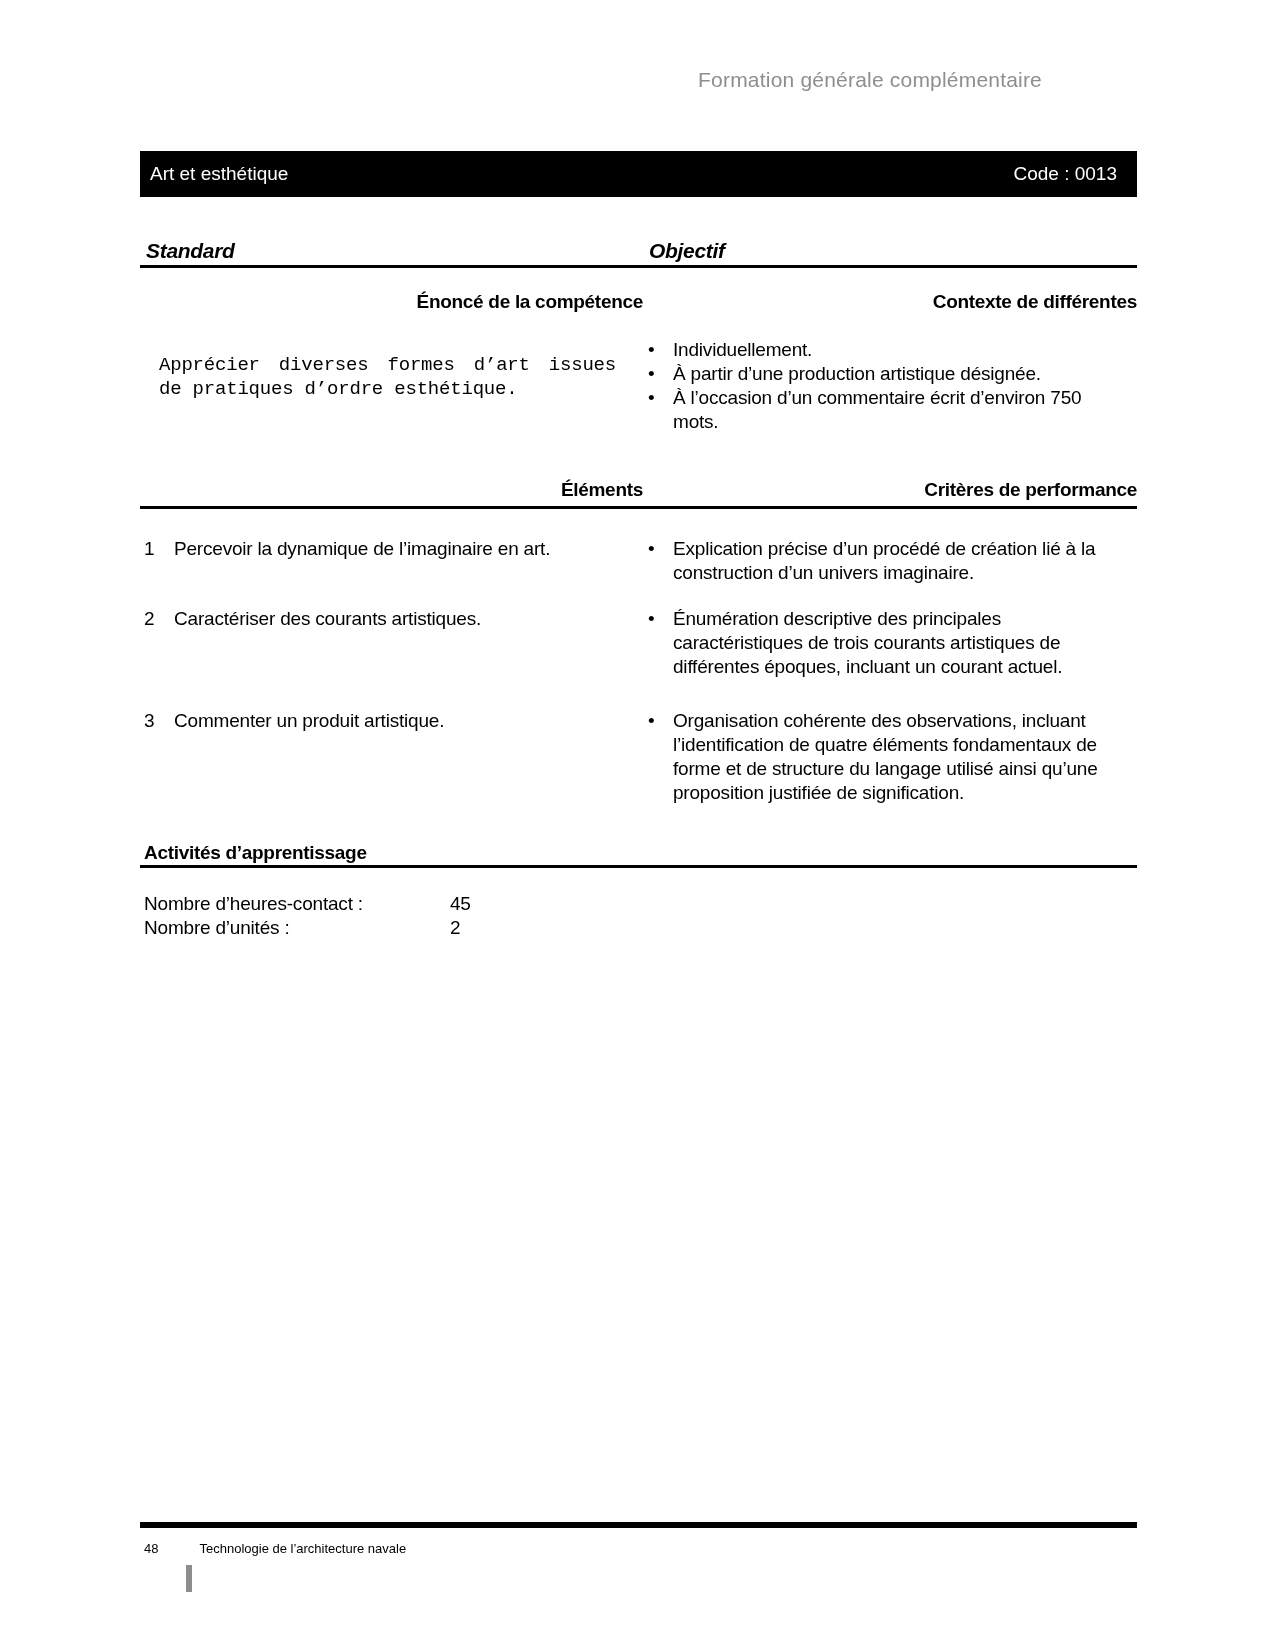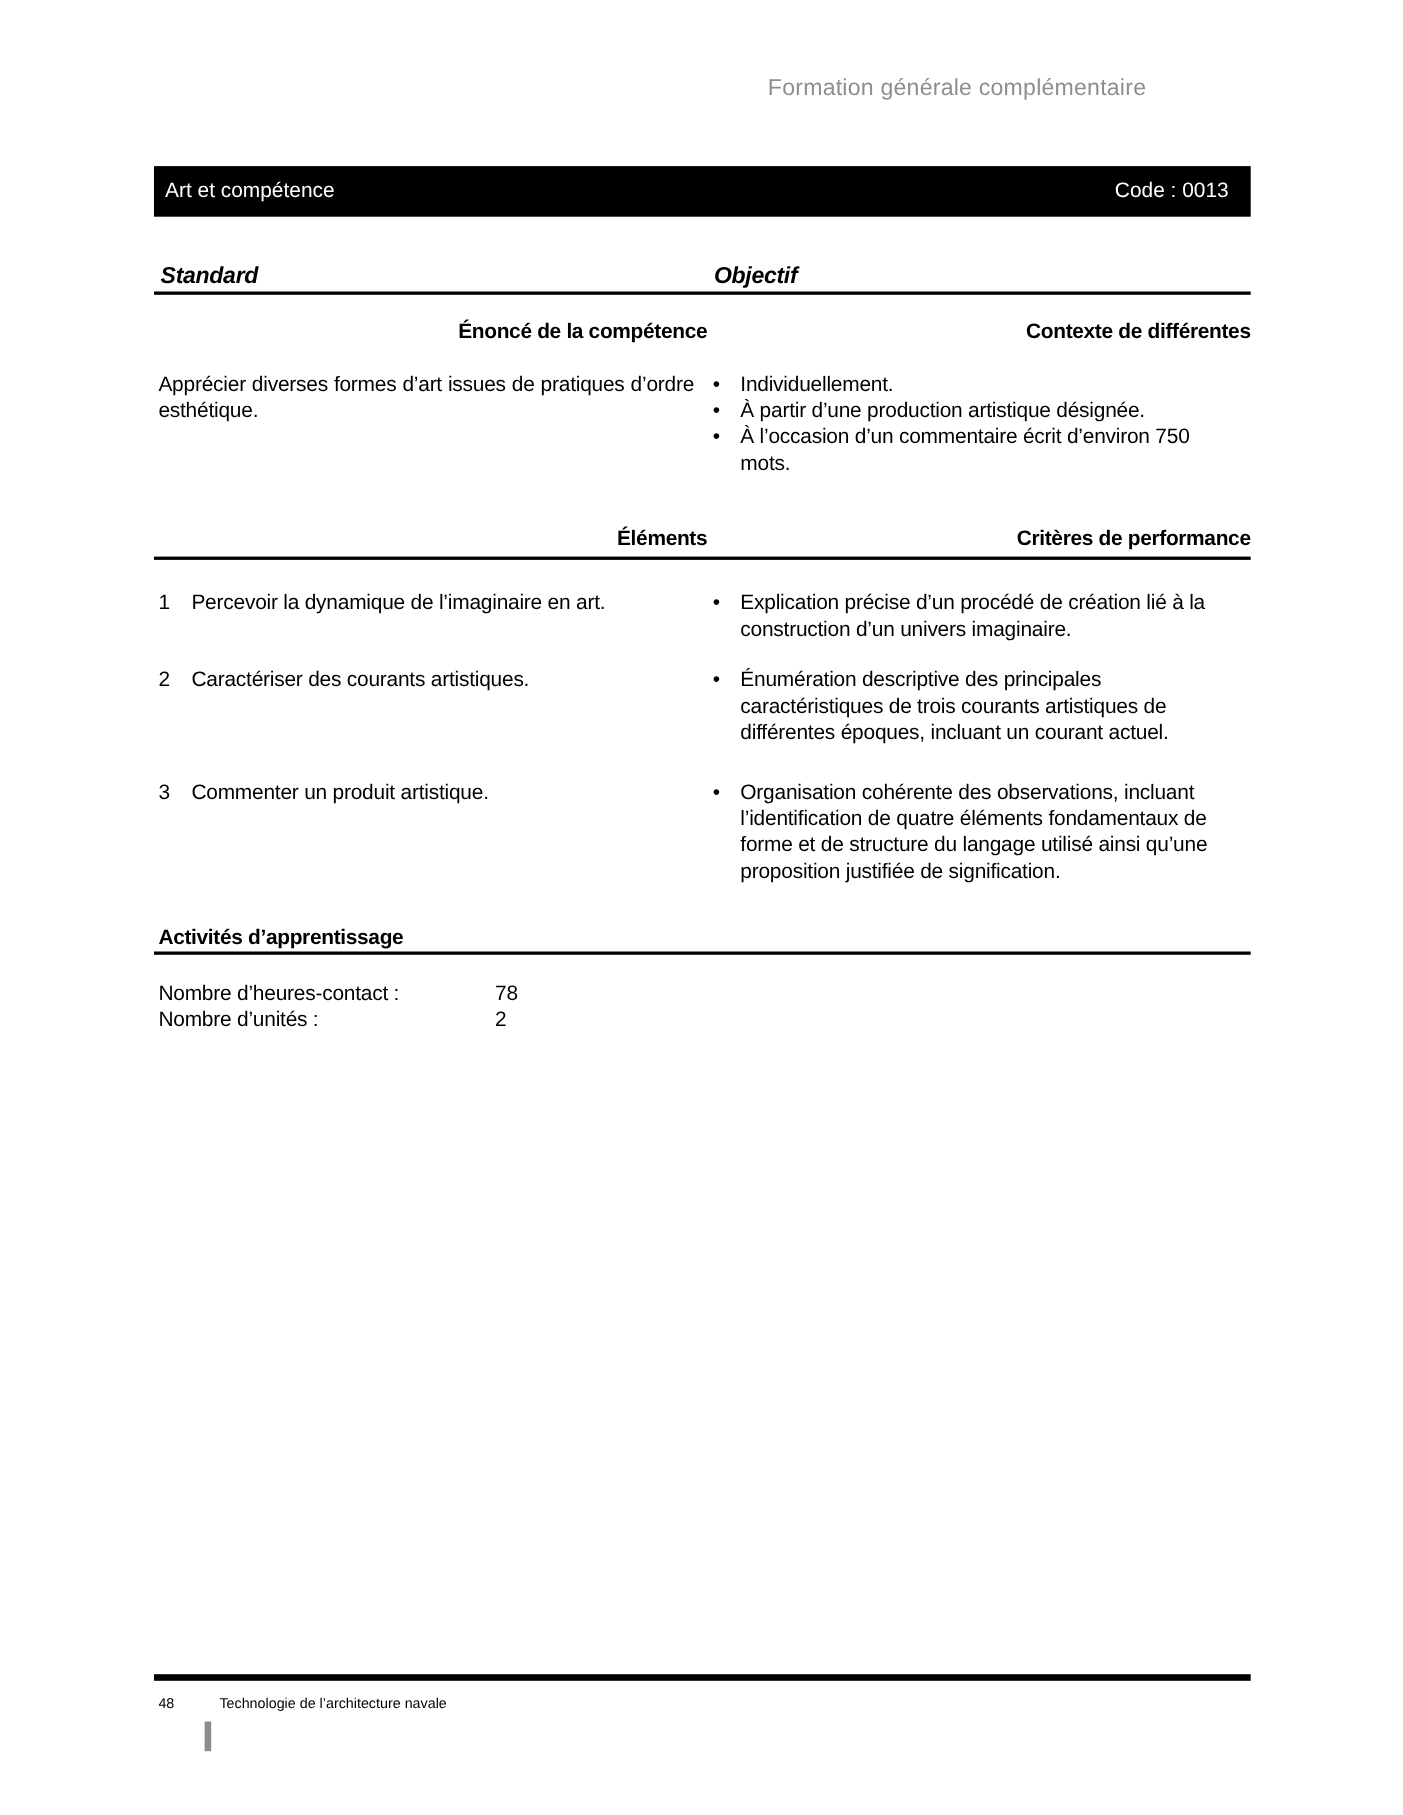--- a/index.html
+++ b/index.html
@@ -72,24 +72,25 @@
     margin: 0;
   }
   .subhead-row { margin-top: 22px; text-align: right; }
   .subhead {
     font-weight: bold;
     padding-left: 4px;
     letter-spacing: -0.3px;
   }
   .body-row { margin-top: 24px; }
   .para {
-    margin: 0;
+    margin: 15px;
     padding-left: 4px;
     padding-right: 12px;
     text-align: justify;
+    font-family: Liberation Mono, monospace;
   }
   .bullets { }
   .bullet {
     position: relative;
     padding-left: 30px;
     padding-right: 28px;
   }
   .bullet::before {
     content: "\2022";
     position: absolute;
@@ -145,21 +146,21 @@
   }
 </style>
 </head>
 <body>
 
 <div class="page">
 
   <div class="running-header">Formation générale complémentaire</div>
 
   <div class="title-bar">
-    <span>Art et compétence</span>
+    <span>Art et esthétique</span>
     <span>Code : 0013</span>
   </div>
 
   <div class="content">
 
     <div class="grid">
       <div class="col-heading">Standard</div>
       <div class="col-heading">Objectif</div>
     </div>
     <div class="rule"></div>
@@ -213,21 +214,21 @@
         <div class="bullet">Organisation cohérente des observations, incluant l’identification de quatre éléments fondamentaux de forme et de structure du langage utilisé ainsi qu’une proposition justifiée de signification.</div>
       </div>
     </div>
 
     <div class="subhead activites-head">Activités d’apprentissage</div>
     <div class="rule activites-rule"></div>
 
     <div class="kv-table">
       <div class="kv-row">
         <span>Nombre d’heures-contact :</span>
-        <span>78</span>
+        <span>45</span>
       </div>
       <div class="kv-row">
         <span>Nombre d’unités :</span>
         <span>2</span>
       </div>
     </div>
 
   </div>
 
   <div class="footer-rule"></div>

